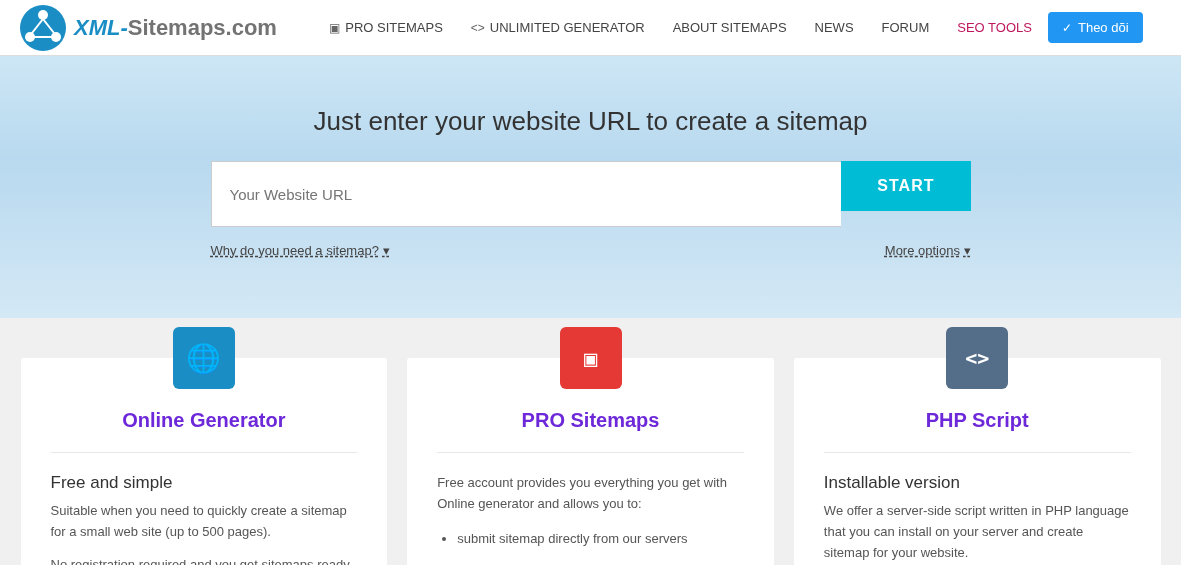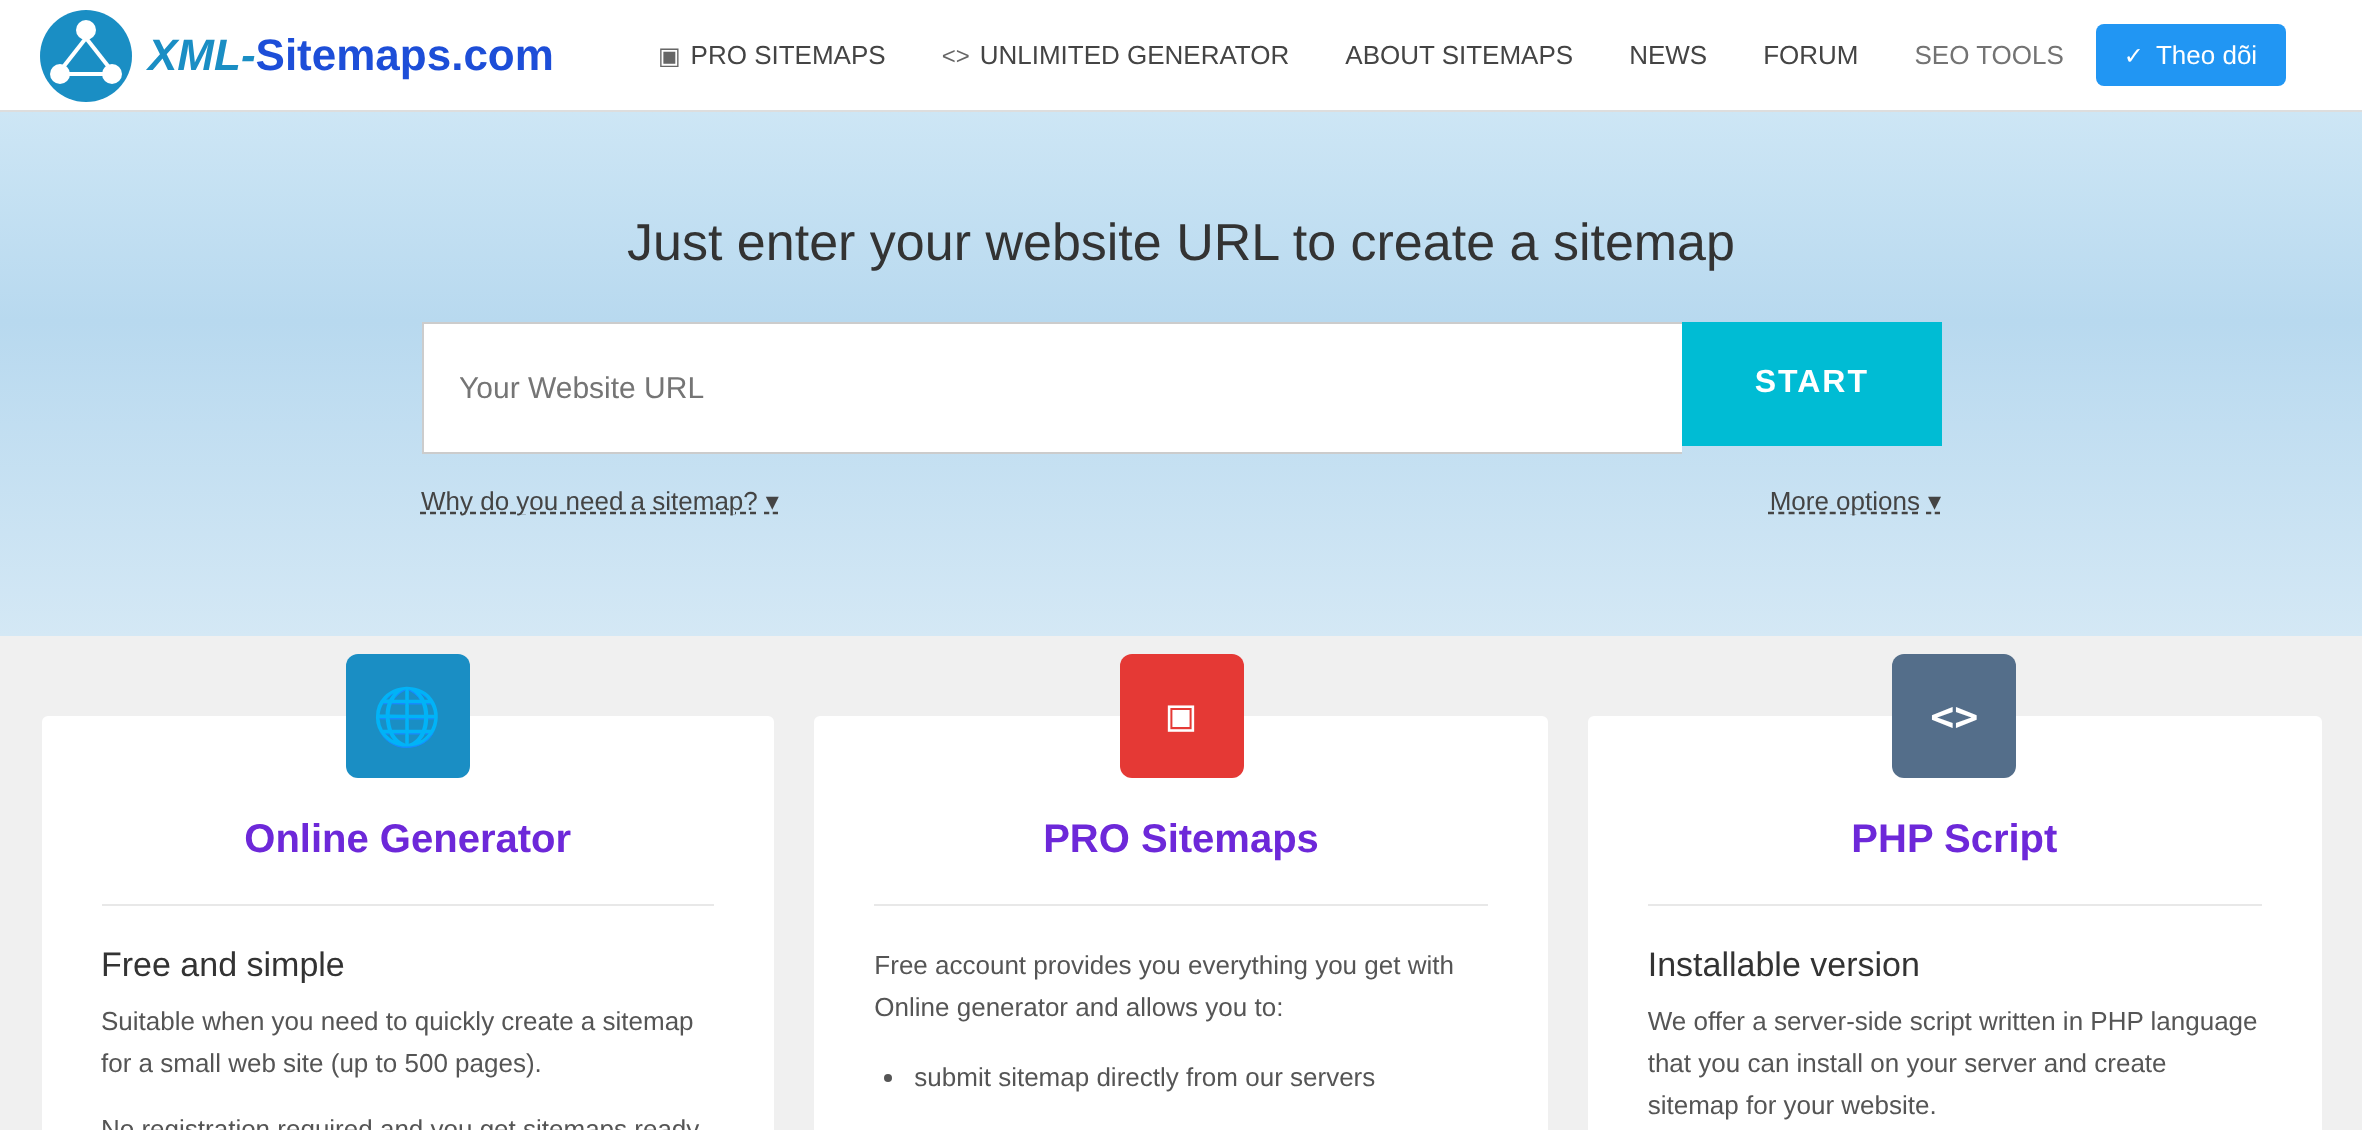--- a/index.html
+++ b/index.html
@@ -24,42 +24,42 @@
     .logo-icon {
       width: 46px;
       height: 46px;
     }
     .logo-text {
       font-size: 22px;
       font-weight: bold;
       color: #222;
     }
     .logo-text span.xml { color: #1a8ec4; font-style: italic; }
-    .logo-text span.rest { color: #1d4ed8; }
+    .logo-text span.rest { color: #737373; }
     .nav-links {
       display: flex;
       align-items: center;
       gap: 4px;
       flex: 1;
     }
     .nav-link {
       display: flex;
       align-items: center;
       gap: 5px;
       padding: 8px 12px;
       font-size: 13px;
       color: #444;
       text-decoration: none;
       white-space: nowrap;
       cursor: pointer;
     }
     .nav-icon { font-size: 12px; color: #666; }
     .nav-seo {
       font-size: 13px;
-      color: #737373;
+      color: #be185d;
       padding: 8px 12px;
       cursor: pointer;
     }
     .btn-theo-doi {
       background: #2196f3;
       color: #fff;
       border: none;
       padding: 8px 14px;
       font-size: 13px;
       border-radius: 4px;
@@ -96,21 +96,21 @@
       border: 1px solid #ccc;
       border-right: none;
       outline: none;
       color: #aaa;
       background: #fff;
     }
     .btn-start {
       background: #00bcd4;
       color: #fff;
       border: none;
-      height: 62px;
+      height: 50px;
       padding: 0 36px;
       font-size: 16px;
       font-weight: bold;
       letter-spacing: 1px;
       cursor: pointer;
       text-transform: uppercase;
     }
     .hero-links {
       display: flex;
       justify-content: space-between;

